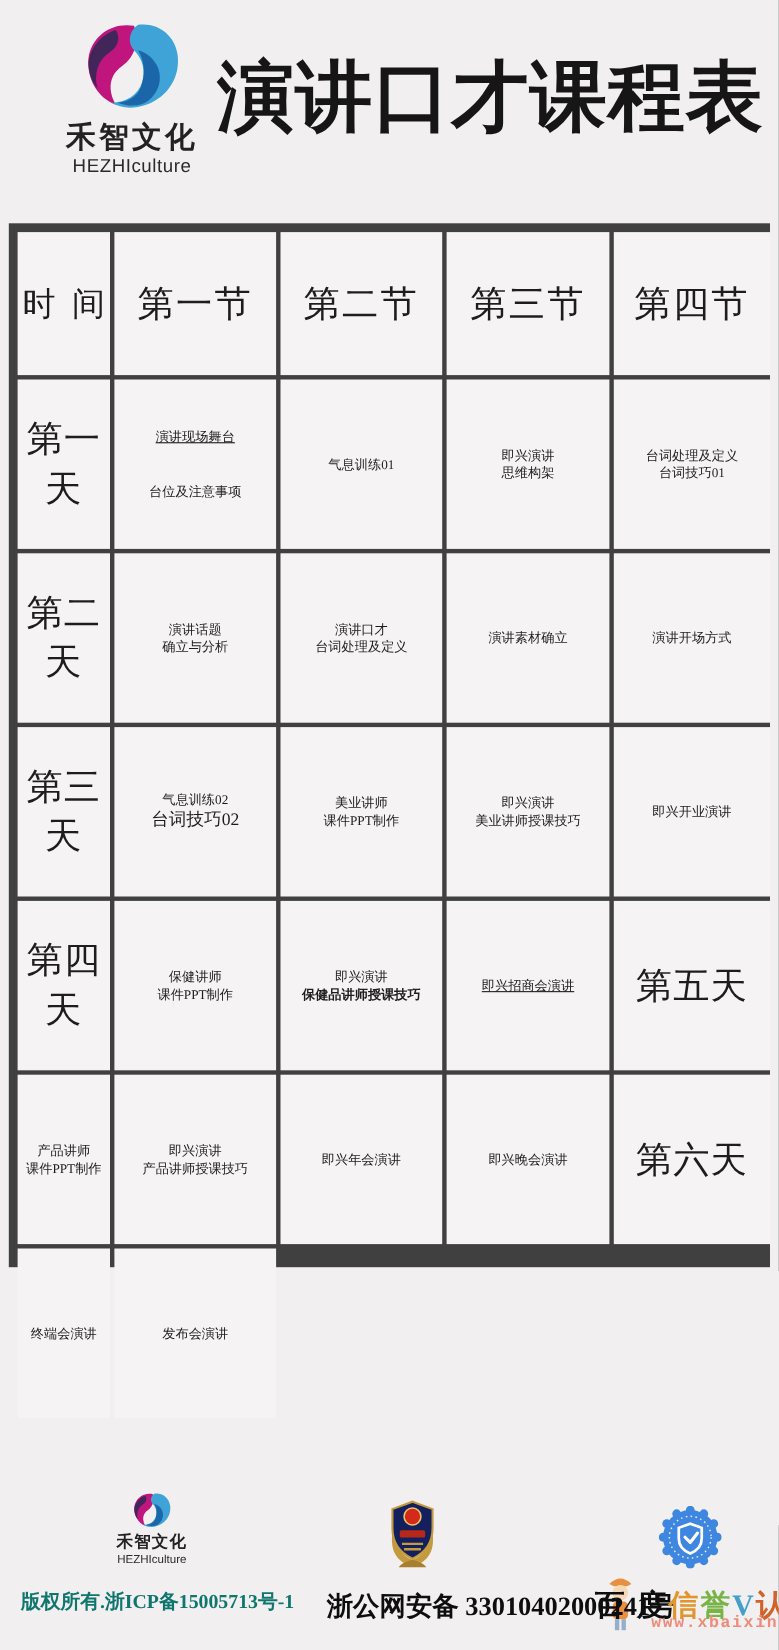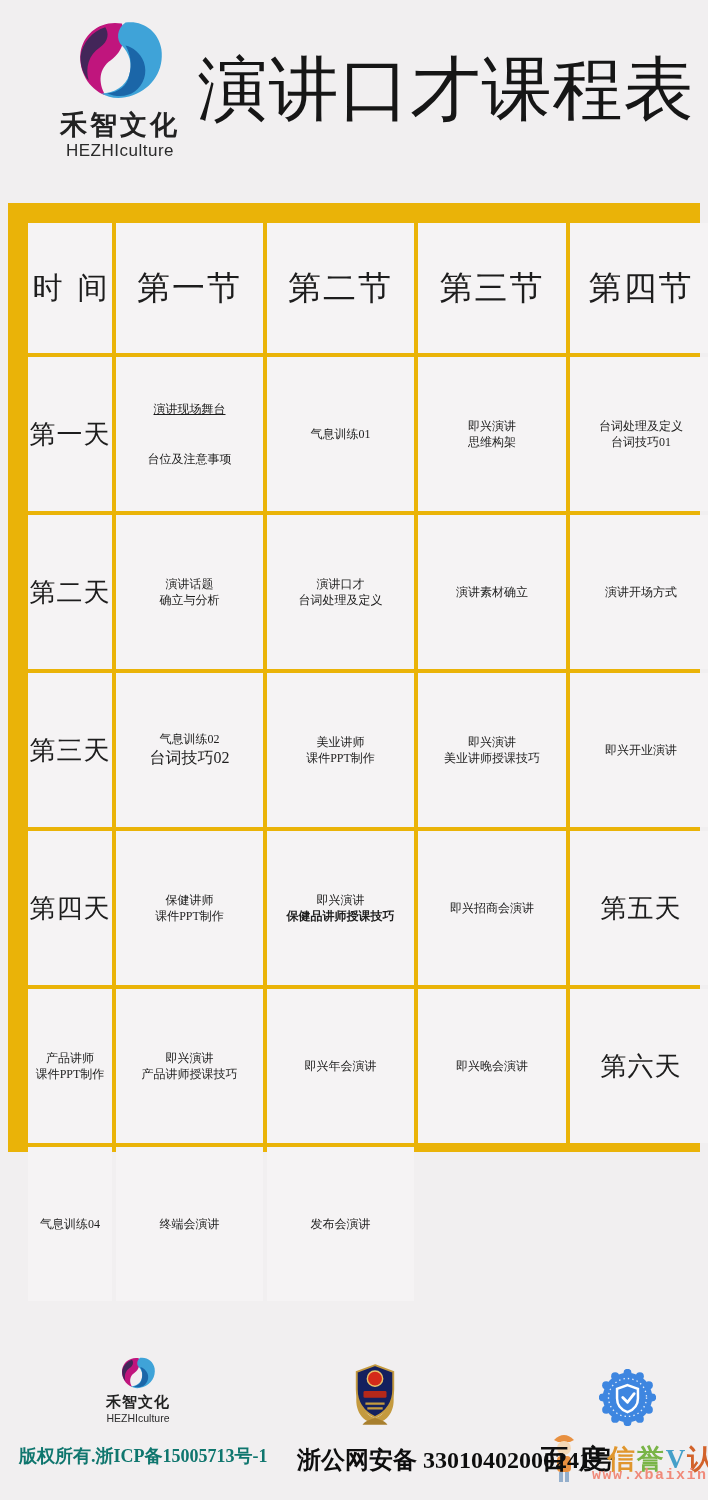--- a/index.html
+++ b/index.html
@@ -10,31 +10,31 @@
     color:#1d1d1d;
   }
   
   .brand{position:absolute;left:40px;top:18px;width:160px;text-align:center;}
   .brand .swirl{width:112px;height:92px;display:block;margin:0 auto;}
   .brand-name{font-family:"Liberation Sans","DejaVu Sans",sans-serif;font-weight:bold;
     font-size:27px;letter-spacing:3px;color:#222;line-height:1.15;}
   .brand-latin{font-family:"Liberation Sans","DejaVu Sans",sans-serif;font-size:17px;
     color:#2a2a2a;letter-spacing:0.5px;line-height:1.2;}
   .page-title{position:absolute;left:192px;top:50px;width:508px;text-align:center;
-    font-size:70px;font-weight:400;color:#161616;letter-spacing:1px;line-height:1.15;}
+    font-size:70px;font-weight:700;color:#161616;letter-spacing:1px;line-height:1.15;}
   
   .course-table{position:absolute;left:8px;top:203px;width:692px;height:949px;
-    background:#eab308;display:grid;box-sizing:border-box;padding:20px;gap:4px;
+    background:#404040;display:grid;box-sizing:border-box;padding:8px;gap:4px;
     grid-template-columns:84px 147px 147px 148px 142px;
     grid-template-rows:130px repeat(6,154px);}
   .tcell{background:#f5f3f4;display:flex;flex-direction:column;align-items:center;
     justify-content:center;text-align:center;overflow:hidden;}
   .hcell{font-size:33px;letter-spacing:2px;white-space:pre;}
   .hcell.time{font-size:30px;letter-spacing:0;}
-  .dcell{font-size:26px;letter-spacing:1px;}
+  .dcell{font-size:33px;letter-spacing:1px;}
   .ccell{font-size:28px;}
   .line{display:block;width:100%;text-align:center;line-height:1.34;white-space:nowrap;}
   .line:empty{display:none;}
   
   .f-brand{position:absolute;left:92px;top:1356px;width:92px;text-align:center;}
   .f-brand .swirl{width:44px;height:37px;display:block;margin:0 auto;}
   .f-brand-name{font-family:"Liberation Sans","DejaVu Sans",sans-serif;font-weight:bold;
     font-size:15px;letter-spacing:1px;color:#222;line-height:1.25;}
   .f-brand-latin{font-family:"Liberation Sans","DejaVu Sans",sans-serif;font-size:10.5px;
     color:#2a2a2a;line-height:1.2;}
@@ -131,43 +131,40 @@
   <div class="tcell dcell">第四天</div>
   <div class="tcell ccell">
       <span class="line" style="font-size: 12px;">保健讲师</span>
       <span class="line" style="font-size: 12px;">课件PPT制作</span>
     </div>
   <div class="tcell ccell">
       <span class="line" style="font-size: 12px;">即兴演讲</span>
       <span class="line" style="font-size: 12px; font-weight: bold;">保健品讲师授课技巧</span>
     </div>
   <div class="tcell ccell">
-      <span class="line" style="font-size: 12px;">即兴招商会演讲</span>
+      <span class="line" style="font-size: 12px; text-decoration: underline;">即兴招商会演讲</span>
     </div>
 
   <div class="tcell dcell">第五天</div>
   <div class="tcell ccell">
       <span class="line" style="font-size: 12px;">产品讲师</span>
       <span class="line" style="font-size: 12px;">课件PPT制作</span>
     </div>
   <div class="tcell ccell">
       <span class="line" style="font-size: 12px;">即兴演讲</span>
       <span class="line" style="font-size: 12px;">产品讲师授课技巧</span>
     </div>
   <div class="tcell ccell">
       <span class="line" style="font-size: 12px;">即兴年会演讲</span>
     </div>
   <div class="tcell ccell">
       <span class="line" style="font-size: 12px;">即兴晚会演讲</span>
     </div>
 
   <div class="tcell dcell">第六天</div>
-  <div class="tcell ccell">
-      <span class="line" style="font-size: 12px;">气息训练04</span>
-    </div>
   <div class="tcell ccell">
       <span class="line" style="font-size: 12px;">终端会演讲</span>
     </div>
   <div class="tcell ccell">
       <span class="line" style="font-size: 12px;">发布会演讲</span>
     </div>
 </div>
 
 <div class="f-brand">
   <svg class="swirl">

